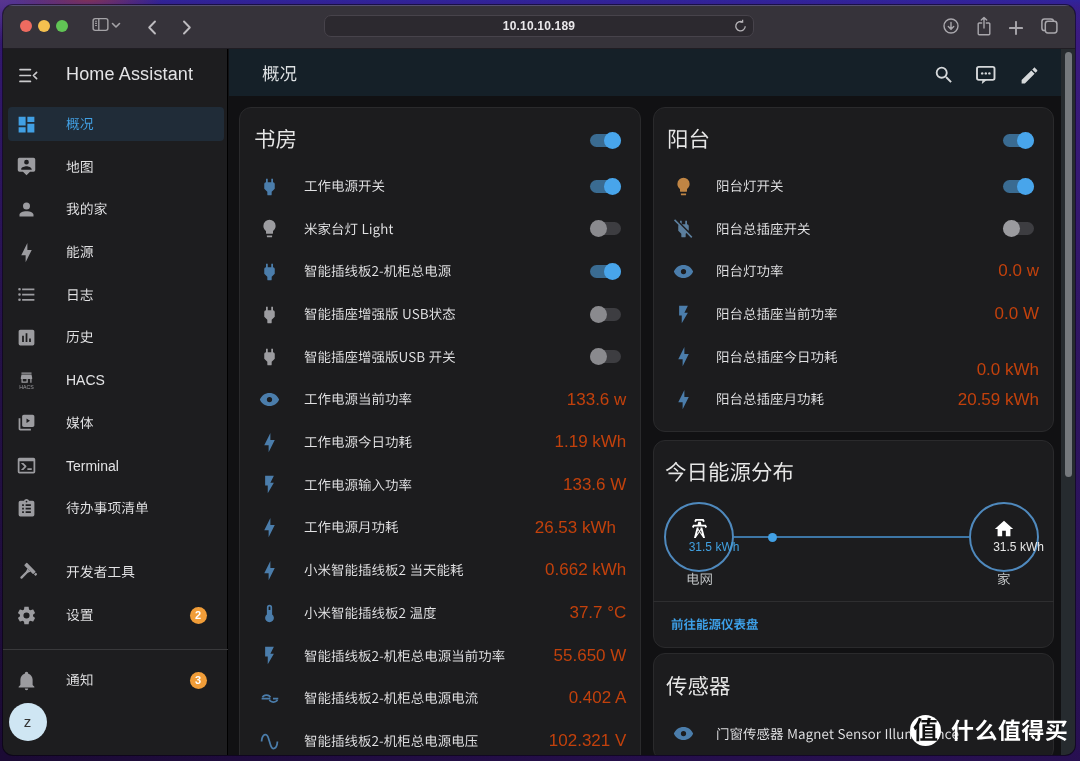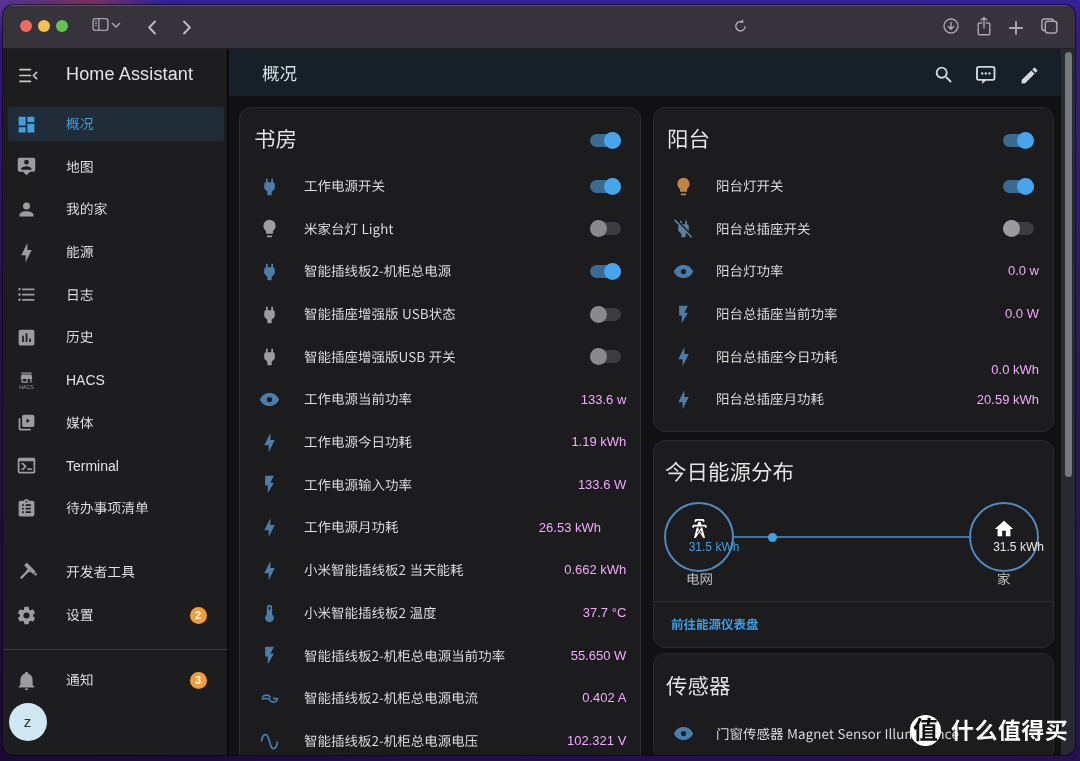--- a/index.html
+++ b/index.html
@@ -16,21 +16,21 @@
 .appheader{position:absolute;left:226px;top:44px;width:846px;height:47px;background:#152028}
 .page{position:absolute;left:226px;top:91px;width:846px;height:659px;background:#111113}
 .hatitle{position:absolute;left:63px;top:59px;font-size:18px;font-weight:400;color:#e3e3e5;letter-spacing:.15px}
 .selpill{position:absolute;left:4.5px;top:102px;width:216px;height:34px;border-radius:4px;background:#202c38}
 .card{position:absolute;background:#1c1c1e;border:1px solid #2a2a2c;border-radius:12px}
 .circ{position:absolute;border-radius:50%}
 .ic{position:absolute}
 .tx{position:absolute;overflow:visible;width:1px;height:1px}
 .badge{position:absolute;width:17px;height:17px;border-radius:50%;background:#f19d38;color:#fff;font-size:11px;font-weight:700;text-align:center;line-height:17px}
 .avatar{position:absolute;left:5.6px;top:698px;width:38px;height:38px;border-radius:50%;background:#cfe6f3;color:#333;font-size:15px;text-align:center;line-height:37px}
-.val{position:absolute;font-size:13px;color:#f0abfc;line-height:20px;text-align:right}
+.val{position:absolute;font-size:17px;color:#c2410c;line-height:20px;text-align:right}
 .ctv{position:absolute;width:80px;text-align:right;font-size:12px;line-height:14px}
 .sbl{position:absolute;font-size:14px;color:#e2e2e4;line-height:20px}
 </style></head><body>
 <svg width="0" height="0" style="position:absolute">
     <defs>
       <path id="g0" d="M623 360C632 367 661 372 696 372H743C710 230 645 82 520 -46C538 -54 563 -71 576 -83C667 13 727 121 766 230V18C766 -26 770 -41 783 -53C796 -65 816 -69 834 -69C844 -69 866 -69 877 -69C894 -69 912 -65 922 -58C935 -49 943 -36 947 -17C952 2 955 59 956 108C941 113 922 123 911 133C911 83 910 40 908 22C906 10 902 2 898 -2C893 -6 884 -7 875 -7C867 -7 855 -7 849 -7C841 -7 834 -5 831 -2C826 1 825 8 825 14V320H794L806 372H951V436H818C835 540 839 638 839 719H936V785H623V719H778C778 639 775 540 756 436H683C695 503 713 610 721 658H660C654 611 632 467 623 444C618 427 611 422 598 418C606 405 619 375 623 360ZM522 547V424H400V547ZM522 603H400V719H522ZM337 7C350 24 374 42 537 143C546 120 553 99 558 81L613 107C597 159 560 244 525 308L474 286C488 258 503 226 516 195L400 129V362H580V782H339V150C339 104 314 72 298 59C311 47 330 22 337 7ZM158 840V628H53V558H156C132 421 83 260 30 172C42 156 60 128 69 108C102 164 133 248 158 338V-79H226V415C248 371 271 321 282 292L325 353C311 379 248 487 226 520V558H312V628H226V840Z"></path>
       <path id="g1" d="M71 734C134 684 207 610 240 560L296 616C261 665 186 735 123 783ZM40 89 100 36C161 129 235 257 290 364L239 415C178 301 96 167 40 89ZM439 721H821V450H439ZM367 793V378H482C471 177 438 48 243 -21C260 -35 281 -62 290 -80C502 1 544 150 558 378H676V37C676 -42 695 -65 771 -65C786 -65 857 -65 874 -65C943 -65 961 -25 968 128C948 134 917 145 901 158C898 25 894 3 866 3C851 3 792 3 781 3C754 3 748 8 748 38V378H897V793Z"></path>
       <path id="g2" d="M429 747V473L321 428L349 361L429 395V79C429 -30 462 -57 577 -57C603 -57 796 -57 824 -57C928 -57 953 -13 964 125C944 128 914 140 897 153C890 38 880 11 821 11C781 11 613 11 580 11C513 11 501 22 501 77V426L635 483V143H706V513L846 573C846 412 844 301 839 277C834 254 825 250 809 250C799 250 766 250 742 252C751 235 757 206 760 186C788 186 828 186 854 194C884 201 903 219 909 260C916 299 918 449 918 637L922 651L869 671L855 660L840 646L706 590V840H635V560L501 504V747ZM33 154 63 79C151 118 265 169 372 219L355 286L241 238V528H359V599H241V828H170V599H42V528H170V208C118 187 71 168 33 154Z"></path>
       <path id="g3" d="M375 279C455 262 557 227 613 199L644 250C588 276 487 309 407 325ZM275 152C413 135 586 95 682 61L715 117C618 149 445 188 310 203ZM84 796V-80H156V-38H842V-80H917V796ZM156 29V728H842V29ZM414 708C364 626 278 548 192 497C208 487 234 464 245 452C275 472 306 496 337 523C367 491 404 461 444 434C359 394 263 364 174 346C187 332 203 303 210 285C308 308 413 345 508 396C591 351 686 317 781 296C790 314 809 340 823 353C735 369 647 396 569 432C644 481 707 538 749 606L706 631L695 628H436C451 647 465 666 477 686ZM378 563 385 570H644C608 531 560 496 506 465C455 494 411 527 378 563Z"></path>
       <path id="g4" d="M704 774C762 723 830 650 861 602L922 646C889 693 819 764 761 814ZM832 427C798 363 753 300 700 243C683 310 669 388 659 473H946V544H651C643 634 639 731 639 832H560C561 733 566 636 574 544H345V720C406 733 464 748 513 765L460 828C364 792 202 758 62 737C71 719 81 692 85 674C144 682 208 692 270 704V544H56V473H270V296L41 251L63 175L270 222V17C270 0 264 -5 247 -6C229 -7 170 -7 106 -5C117 -26 130 -60 133 -81C216 -81 270 -79 301 -67C334 -55 345 -32 345 17V240L530 283L524 350L345 312V473H581C594 364 613 264 637 180C565 114 484 58 399 17C418 1 440 -24 451 -42C526 -3 598 47 663 105C708 -12 770 -83 849 -83C924 -83 952 -34 965 132C945 139 918 156 902 173C896 44 884 -7 856 -7C806 -7 760 57 724 163C793 234 853 314 898 399Z"></path>
@@ -154,20 +154,21 @@
     </svg>
     <svg class="ic" style="left:108px;top:16px" width="10" height="8" viewBox="0 0 10 8">
       <path d="M1.5 2.5L5 6L8.5 2.5" fill="none" stroke="#a5a3a7" stroke-width="1.6" stroke-linecap="round" stroke-linejoin="round"></path>
     </svg>
     <svg class="ic" style="left:144px;top:15px" width="10" height="15" viewBox="0 0 10 15">
       <path d="M8 1.5L2.2 7.5L8 13.5" fill="none" stroke="#bdbbbf" stroke-width="1.9" stroke-linecap="round" stroke-linejoin="round"></path>
     </svg>
     <svg class="ic" style="left:179px;top:15px" width="10" height="15" viewBox="0 0 10 15">
       <path d="M2 1.5L7.8 7.5L2 13.5" fill="none" stroke="#bdbbbf" stroke-width="1.9" stroke-linecap="round" stroke-linejoin="round"></path>
     </svg>
+    <div class="abar"><span class="aurl">10.10.10.189</span></div>
     <svg class="ic" style="left:731px;top:13.5px" width="13" height="15" viewBox="0 0 13 15">
 <path d="M11.2 7.2 A4.7 4.7 0 1 1 8.6 3.0" fill="none" stroke="#b5b3b7" stroke-width="1.3"></path>
 <path d="M8.6 0.8 L8.6 3.2 L6.3 3.2" fill="none" stroke="#b5b3b7" stroke-width="1.3"></path>
     </svg>
     <svg class="ic" style="left:939.5px;top:12.5px" width="16" height="16" viewBox="0 0 16 16">
 <circle cx="8" cy="8" r="7" fill="none" stroke="#a9a7ac" stroke-width="1.4"></circle>
 <path d="M8 4.4V11M5.3 8.6L8 11.3L10.7 8.6" fill="none" stroke="#a9a7ac" stroke-width="1.4" stroke-linecap="round" stroke-linejoin="round"></path>
     </svg>
     <svg class="ic" style="left:973.5px;top:10.5px" width="14" height="20" viewBox="0 0 14 20">
 <path d="M4.7 7H2.2C1.6 7 1.2 7.4 1.2 8V17.8C1.2 18.4 1.6 18.8 2.2 18.8H11.8C12.4 18.8 12.8 18.4 12.8 17.8V8C12.8 7.4 12.4 7 11.8 7H9.3" fill="none" stroke="#a9a7ac" stroke-width="1.4" stroke-linecap="round"></path>
@@ -504,21 +505,21 @@
       <g fill="#e1e1e3" transform="scale(0.013500,-0.013500)">
         <use href="#g24"></use>
         <use href="#g32" x="1000"></use>
         <use href="#g33" x="2000"></use>
         <use href="#g8" x="3000"></use>
         <use href="#g69" x="4000"></use>
         <use href="#g63" x="5000"></use>
         <use href="#g66" x="6000"></use>
       </g>
     </svg>
-    <div class="val" style="right:474px;top:512.6px">26.53 kWh</div>
+    <div class="val" style="right:459px;top:512.6px">26.53 kWh</div>
     <svg class="ic" style="left:256.1px;top:554.8px" width="21" height="21" viewBox="0 0 24 24">
       <path fill-rule="evenodd" fill="#4b7dab" d="M11,15H6L13,1V9H18L11,23V15Z"></path>
     </svg>
     <svg class="tx" style="left:300.7px;top:570.1px">
       <g fill="#e1e1e3" transform="scale(0.013500,-0.013500)">
         <use href="#g70"></use>
         <use href="#g35" x="1000"></use>
         <use href="#g43" x="2000"></use>
         <use href="#g7" x="3000"></use>
         <use href="#g44" x="4000"></use>

